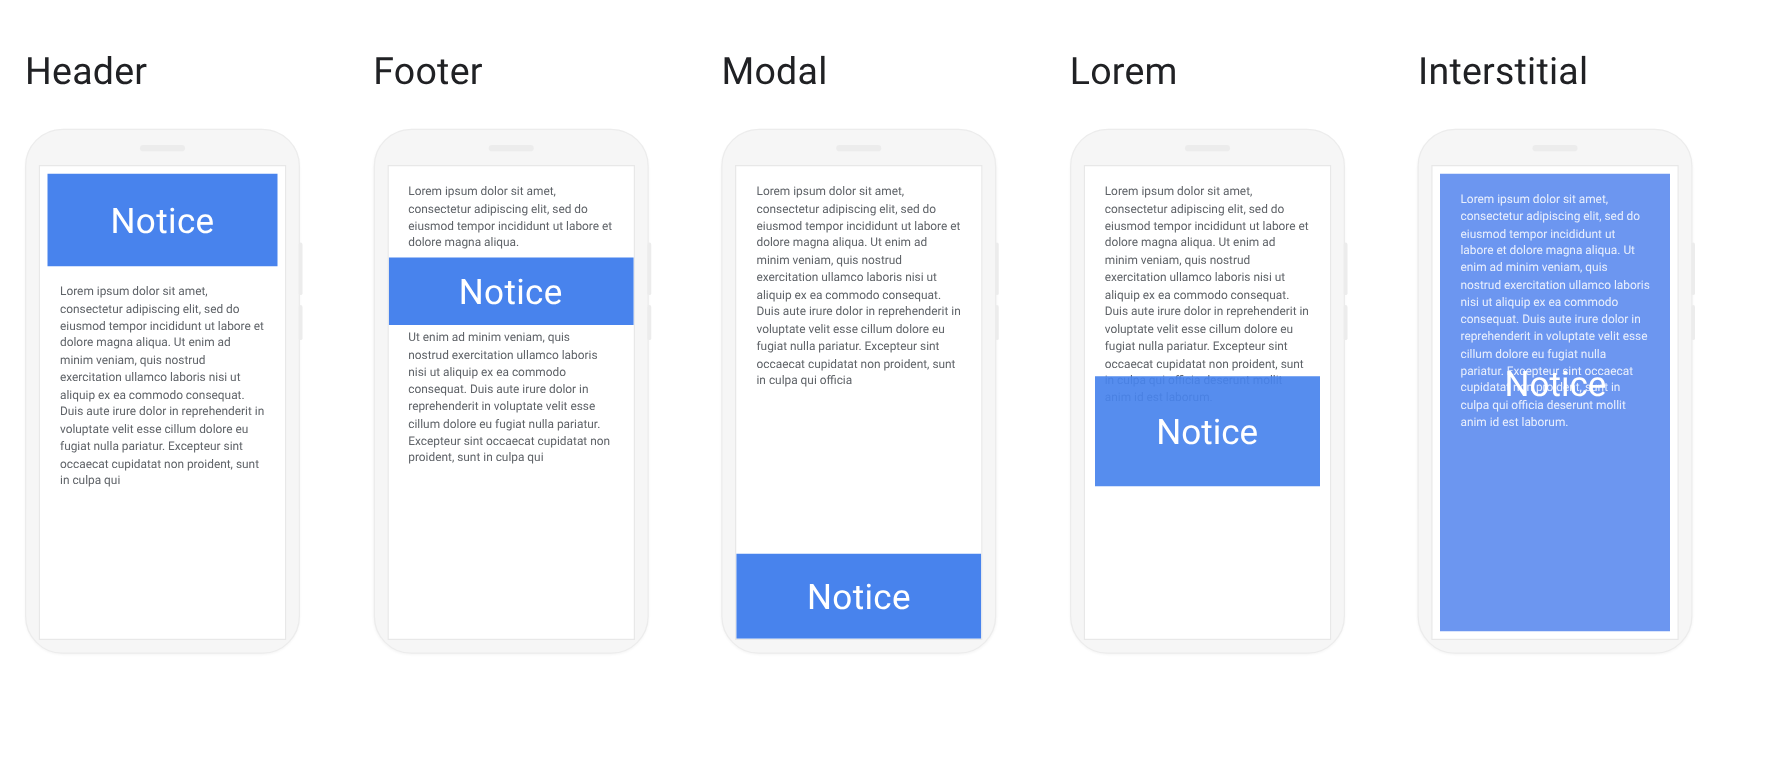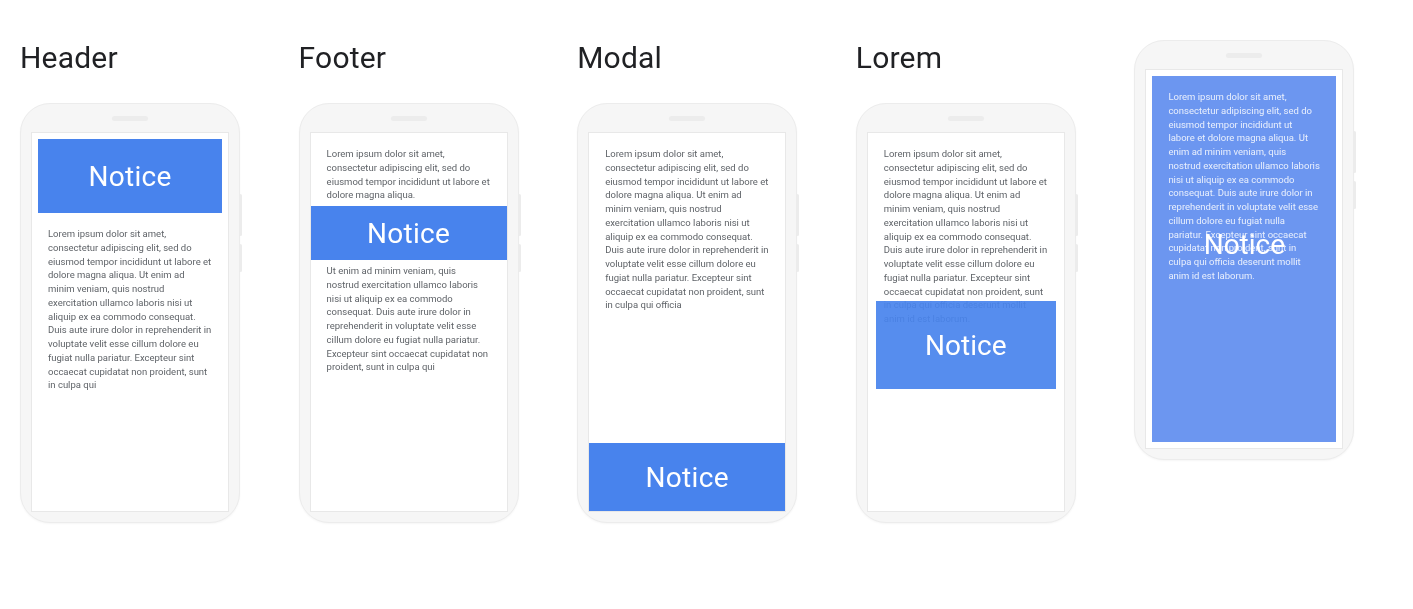--- a/index.html
+++ b/index.html
@@ -215,20 +215,21 @@
           <div class="para">Lorem ipsum dolor sit amet, consectetur adipiscing elit, sed do eiusmod tempor incididunt ut labore et dolore magna aliqua. Ut enim ad minim veniam, quis nostrud exercitation ullamco laboris nisi ut aliquip ex ea commodo consequat. Duis aute irure dolor in reprehenderit in voluptate velit esse cillum dolore eu fugiat nulla pariatur. Excepteur sint occaecat cupidatat non proident, sunt in culpa qui officia deserunt mollit anim id est laborum.</div>
         </div>
         <div class="modal-overlay">
           <span>Notice</span>
         </div>
       </div>
     </div>
   </div>
 
   <div class="col">
+    <div class="title">Interstitial</div>
     <div class="phone">
       <div class="speaker"></div>
       <div class="side-btn b1"></div>
       <div class="side-btn b2"></div>
       <div class="screen">
         <div class="interstitial-overlay">
           <div class="ghost-text">Lorem ipsum dolor sit amet, consectetur adipiscing elit, sed do eiusmod tempor incididunt ut labore et dolore magna aliqua. Ut enim ad minim veniam, quis nostrud exercitation ullamco laboris nisi ut aliquip ex ea commodo consequat. Duis aute irure dolor in reprehenderit in voluptate velit esse cillum dolore eu fugiat nulla pariatur. Excepteur sint occaecat cupidatat non proident, sunt in culpa qui officia deserunt mollit anim id est laborum.</div>
           <span class="notice-label">Notice</span>
         </div>
       </div>

